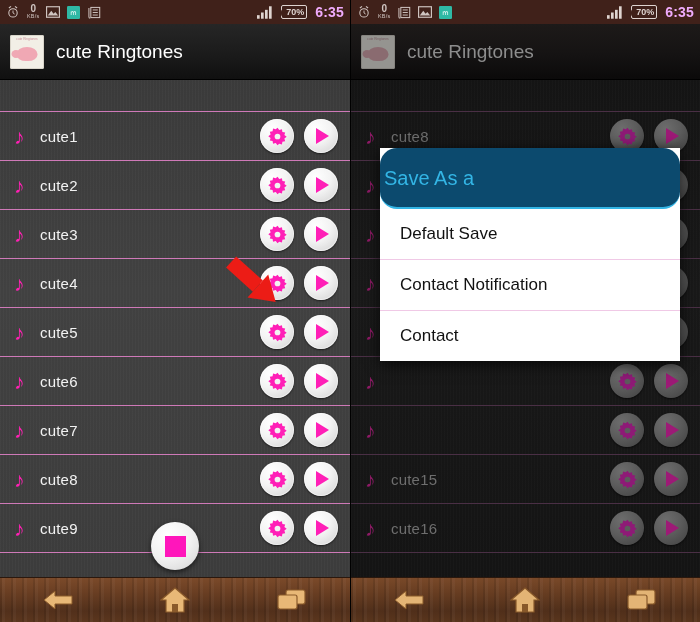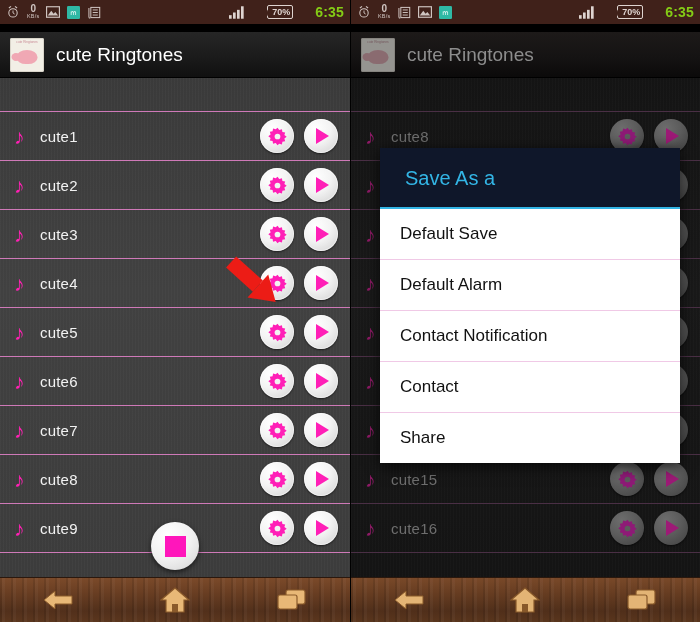--- a/index.html
+++ b/index.html
@@ -14,41 +14,41 @@
   .panel.right { border-left: 1px solid #000; }
 
   
   .statusbar {
     position: absolute; top: 0; left: 0; width: 100%; height: 24px;
     background: #40211a;
     display: flex; align-items: center; padding: 0 6px;
     z-index: 40;
   }
   .sb-left { display: flex; align-items: center; gap: 7px; }
-  .sb-right { display: flex; align-items: center; gap: 22px; margin-left: auto; }
+  .sb-right { display: flex; align-items: center; gap: 8px; margin-left: auto; }
   .sb-icon { display: block; }
   .kbs { display: flex; flex-direction: column; align-items: center; line-height: 1; color: #cfc4c0; }
   .kbs .num { font-size: 10px; font-weight: bold; }
   .kbs .unit { font-size: 5.5px; letter-spacing: .2px; }
   .batt {
     border: 1.6px solid #ded4d0; border-radius: 2px;
     font-size: 9px; font-weight: bold; color: #ded4d0;
     padding: 0 2px 0 4px; line-height: 12px; height: 14px;
     position: relative;
   }
   .batt:before {
     content:""; position:absolute; left:-1px; top:3px; width:3px; height:8px;
     border-left: 1.6px solid #40211a; border-radius: 3px 0 0 3px;
     background: transparent;
   }
-  .clock { font-size: 14px; font-weight: bold; color: #84cc16; letter-spacing: .2px; }
+  .clock { font-size: 14px; font-weight: bold; color: #f0abfc; letter-spacing: .2px; }
 
   
   .titlebar {
-    position: absolute; top: 32px; left: 0; width: 100%; height: 46px;
+    position: absolute; top: 24px; left: 0; width: 100%; height: 56px;
     background: linear-gradient(180deg,#262626 0%, #1b1b1b 55%, #101010 100%);
     display: flex; align-items: center; padding-left: 10px;
     z-index: 35;
     border-bottom: 1px solid #000;
   }
   .app-icon {
     width: 34px; height: 34px; border-radius: 2px;
     background: #f2efe6;
     position: relative; overflow: hidden; flex: 0 0 auto;
     box-shadow: inset 0 0 0 1px #d9d5ca;
@@ -150,22 +150,23 @@
   .nav-ico { width: 46px; height: 30px; display:flex; align-items:center; justify-content:center; }
 
   
   .scrim { position:absolute; inset:0; background: rgba(0,0,0,0); z-index: 45; }
   .dialog {
     position: absolute; left: 29px; top: 148px; width: 300px;
     background: #ffffff; z-index: 50;
     box-shadow: 0 3px 14px rgba(0,0,0,.75);
   }
   .dlg-head {
-    background: #0f172a; padding: 19px 20px 17px 25px;
+    background: #0c4a6e; padding: 19px 20px 17px 4px;
     border-bottom: 2px solid #33b5e5;
+    border-radius: 17px;
   }
   .dlg-title { color: #33b5e5; font-size: 20px; }
   .dlg-item {
     padding: 15px 20px; font-size: 17px; color: #111;
     border-bottom: 1px solid #f0c9e6;
   }
   .dlg-item:last-child { border-bottom: none; }
 
   
   .red-arrow { position: absolute; left: 216px; top: 252px; z-index: 28; }
@@ -586,24 +587,22 @@
     </div>
 
     <div class="scrim"></div>
 
     <div class="dialog">
       <div class="dlg-head">
         <div class="dlg-title">Save As a</div>
       </div>
       <div class="dlg-items">
           <div class="dlg-item">Default Save</div>
-          <div class="dlg-item">Default Alarm</div>
           <div class="dlg-item">Contact Notification</div>
           <div class="dlg-item">Contact</div>
-          <div class="dlg-item">Share</div>
         </div>
     </div>
 
     <div class="navbar">
       <div class="nav-ico">
         <svg width="32" height="22" viewBox="0 0 32 22">
           <path d="M13 2 L2 11 L13 20 L13 15 L30 15 L30 7 L13 7 Z" fill="#e8b877" stroke="#8a5a2b" stroke-width="1"></path>
         </svg>
       </div>
       <div class="nav-ico">

